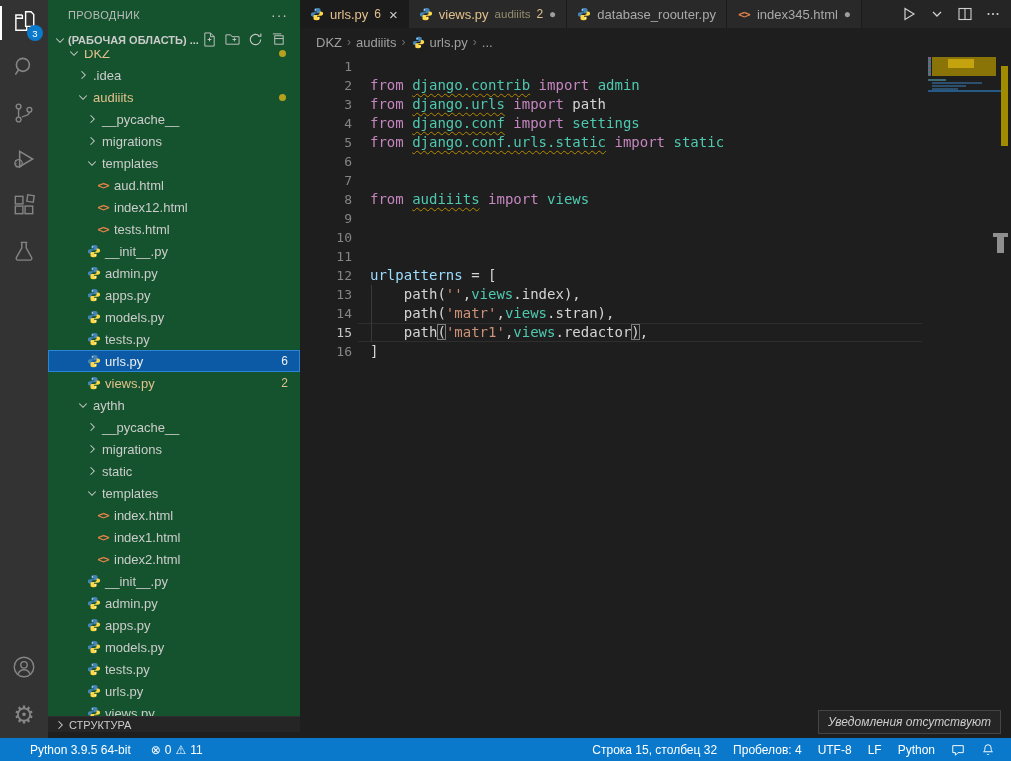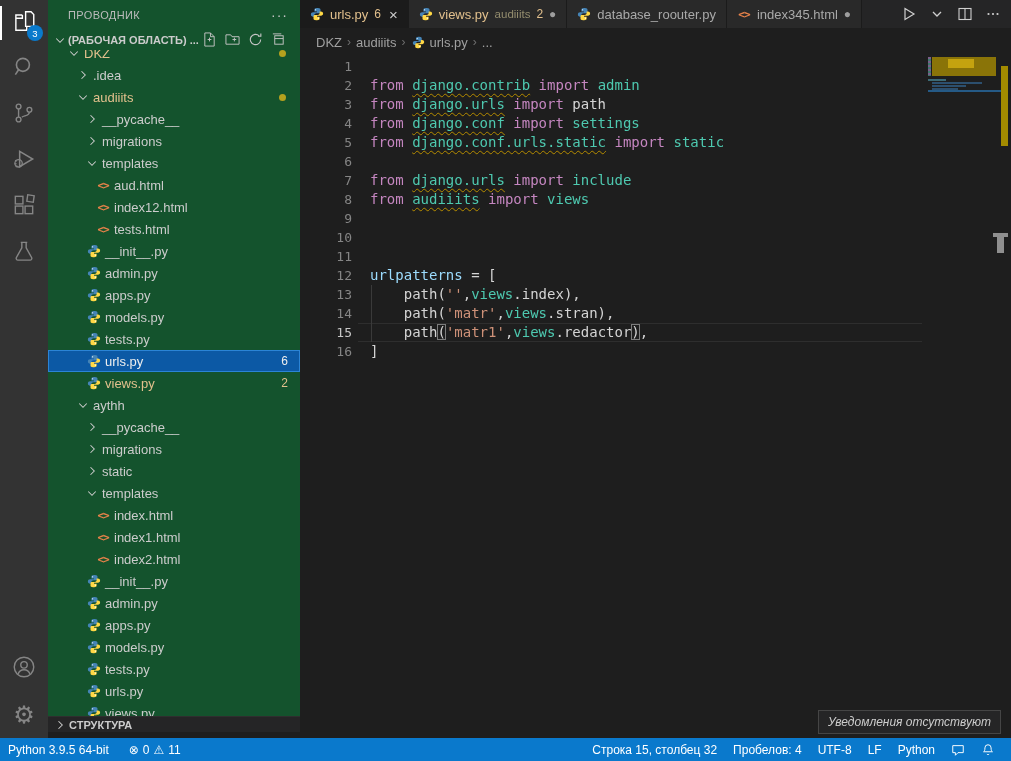--- a/index.html
+++ b/index.html
@@ -33,21 +33,21 @@
   .row.sel .lbl { color:#eeeeee; }
   .twisty { width:12px; height:12px; display:inline-flex; color:#cccccc; flex:none; }
   .twisty svg { width:12px; height:12px; }
   .twisty.open svg { transform:rotate(90deg); }
   .ficon { width:14px; height:14px; display:inline-flex; align-items:center; justify-content:center; flex:none; margin-left:1px; }
   .ficon svg { width:14px; height:14px; }
   .htmlicon { color:#e8824a; font-size:11px; font-weight:bold; letter-spacing:-1px; font-family:"DejaVu Sans Mono", monospace; }
   .tbadge { margin-left:auto; margin-right:12px; font-size:12px; color:#eeeeee; }
   .tbadge.gold { color:#e2c08d; }
   .tdot { margin-left:auto; margin-right:14px; width:7px; height:7px; border-radius:50%; background:#b5a11e; }
-  .outline-header { position:absolute; bottom:0; left:0; right:0; height:16px; background:#252526; border-top:1px solid #2f2f2f; display:flex; align-items:center; font-size:11px; font-weight:bold; color:#cccccc; padding-left:6px; }
+  .outline-header { position:absolute; bottom:0; left:0; right:0; height:16px; background:#252526; border-top:1px solid #2f2f2f; display:flex; align-items:center; font-size:11px; font-weight:normal; color:#cccccc; padding-left:6px; }
   .outline-header .twisty { margin-right:3px; }
 
   
   .editor { position:absolute; left:300px; right:0; top:0; bottom:23px; background:#1e1e1e; }
   .tabs { height:28px; background:#252526; display:flex; align-items:stretch; }
   .tab { display:flex; align-items:center; gap:6px; padding:0 10px; font-size:13px; background:#292929; border-right:1px solid #1b1b1b; cursor:pointer; color:#a9a9a9; }
   .tab.active { background:#1b1b1b; }
   .tab .tname.gold { color:#e2c08d; }
   .tab .tdesc { font-size:11.5px; color:#948d6e; }
   .tab .tnum { color:#e2c08d; font-size:12px; }
@@ -77,21 +77,21 @@
   .tk-p { color:#d4d4d4; }
   .tk-x { color:#d4d4d4; outline:1px solid #7c7c7c; outline-offset:-1px; }
   .cursor { display:inline-block; width:1.6px; height:16px; background:#d7d7d7; vertical-align:text-bottom; margin:0 -0.8px; }
   .indent-guide { position:absolute; left:71px; top:229px; width:1px; height:57px; background:#3a3a3a; }
 
   
   .mm { position:absolute; pointer-events:none; }
 
   
   .statusbar { position:absolute; left:0; right:0; bottom:0; height:23px; background:#0a79cc; display:flex; align-items:center; color:#ffffff; font-size:12px; }
-  .sb-left { display:flex; align-items:flex-end; gap:4px; }
+  .sb-left { display:flex; align-items:flex-end; padding-left:10px; gap:4px;margin-left:12px; }
   .sb-right { margin-left:auto; display:flex; align-items:center; padding-right:8px; }
   .st-item { padding:0 8px; display:flex; align-items:center; gap:4px; cursor:pointer; white-space:nowrap; }
   .st-item svg { width:14px; height:14px; }
   .uni { font-family:"DejaVu Sans", sans-serif; }
 
   
   .tooltip { position:absolute; right:10px; bottom:27px; background:#252526; border:1px solid #454545; color:#cccccc; font-size:12px; padding:4px 9px; white-space:nowrap;font-style:italic; }
 </style>
 </head>
 <body>
@@ -586,21 +586,20 @@
       </div>
       <div class="line">
         <span class="gut">5</span>
         <span class="ltext"><span class="tk-k">from</span><span class="tk-p"> </span><span class="tk-m">django.conf.urls.static</span><span class="tk-p"> </span><span class="tk-k">import</span><span class="tk-p"> </span><span class="tk-t">static</span></span>
       </div>
       <div class="line">
         <span class="gut">6</span>
       </div>
       <div class="line">
         <span class="gut">7</span>
-        <span class="ltext"><span class="tk-k">from</span><span class="tk-p"> </span><span class="tk-m">django.urls</span><span class="tk-p"> </span><span class="tk-k">import</span><span class="tk-p"> </span><span class="tk-t">include</span></span>
       </div>
       <div class="line">
         <span class="gut">8</span>
         <span class="ltext"><span class="tk-k">from</span><span class="tk-p"> </span><span class="tk-m">audiiits</span><span class="tk-p"> </span><span class="tk-k">import</span><span class="tk-p"> </span><span class="tk-t">views</span></span>
       </div>
       <div class="line">
         <span class="gut">9</span>
         <span class="ltext"></span>
       </div>
       <div class="line">

